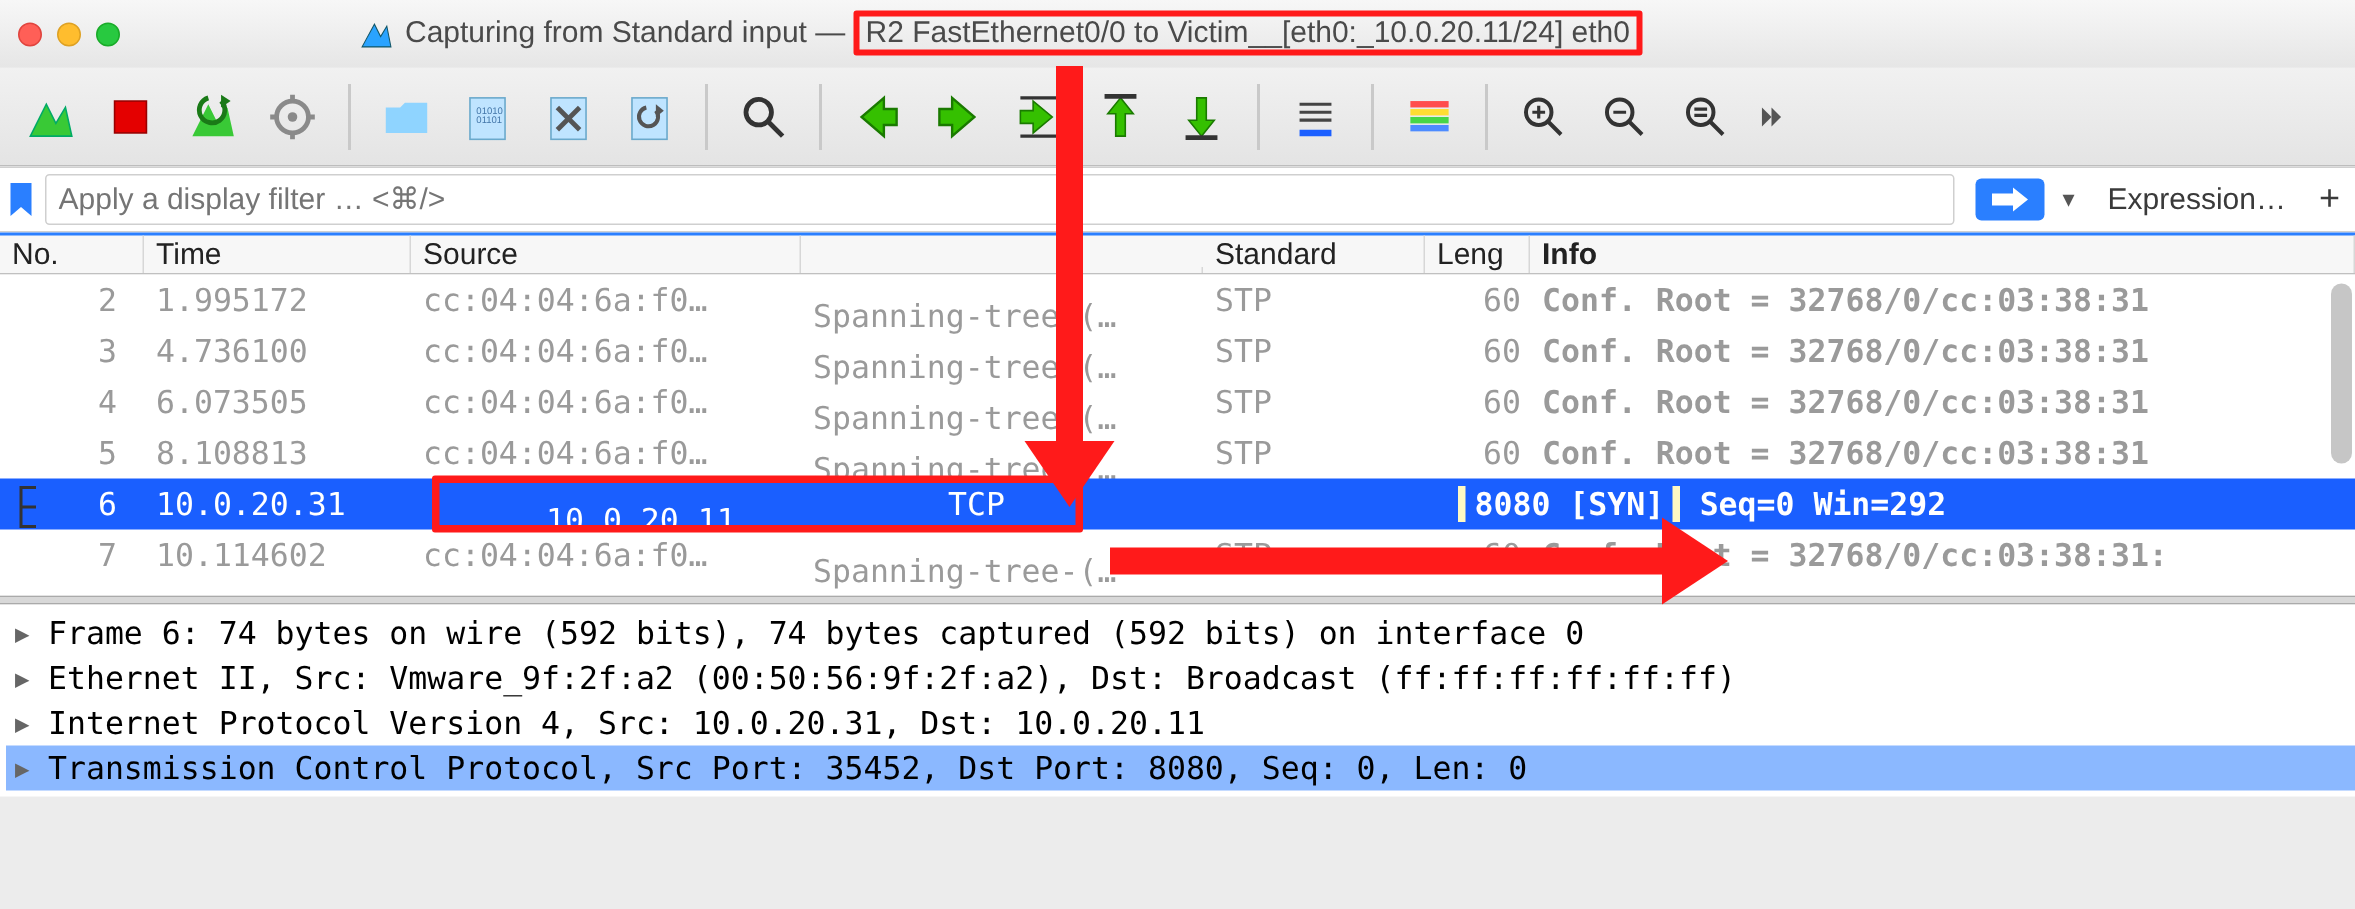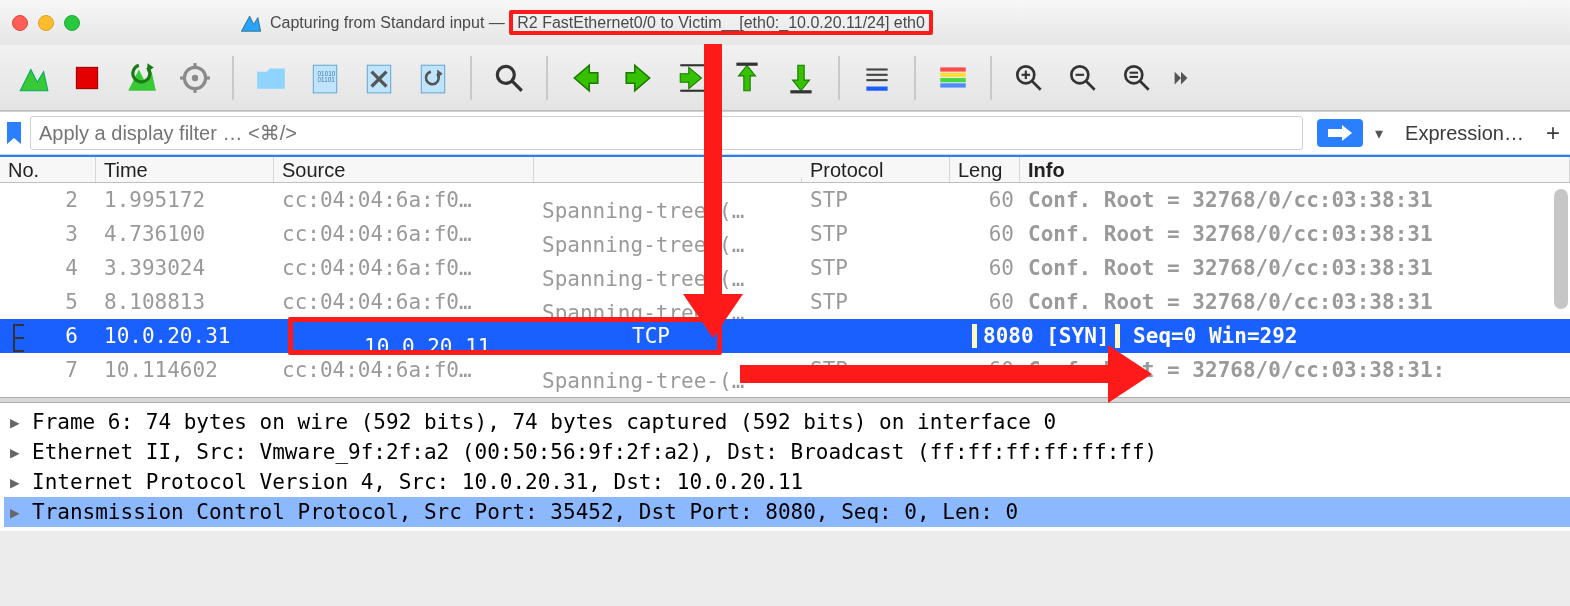--- a/index.html
+++ b/index.html
@@ -26,21 +26,21 @@
   .dot { width: 16px; height: 16px; border-radius: 50%; }
   .dot.red { background:#ff5f57; border:1px solid #e0443e;}
   .dot.yellow{ background:#ffbd2e; border:1px solid #dea123;}
   .dot.green{ background:#28c940; border:1px solid #1aab29;}
   .app-icon {
     width: 22px; height: 22px;
     margin-right: 8px;
     position: relative;
   }
   .app-icon svg { width:22px; height:22px; }
-  .title-text { color:#4a4a4a; font-size:16px; white-space: nowrap;}
+  .title-text { color:#4a4a4a; font-size:20px; white-space: nowrap;}
   .title-text .boxed {
     border: 4px solid #ff1a1a;
     padding: 0 4px;
     border-radius:2px;
   }
   
   .toolbar {
     height: 66px;
     background: linear-gradient(#f1f1f1,#e4e4e4);
     display: flex;
@@ -382,21 +382,21 @@
   <span class="dropdown-caret">▾</span>
   <span class="expression-label">Expression…</span>
   <span class="plus-label">+</span>
 </div>
 
 <div class="packet-header">
   <div class="col-no">No.</div>
   <div class="col-time">Time</div>
   <div class="col-src">Source</div>
   <div class="col-dst">Destination</div>
-  <div class="col-proto">Protocol</div>
+  <div class="col-proto">Standard</div>
   <div class="col-len">Leng</div>
   <div class="col-info">Info</div>
 </div>
 
 <div class="packet-body mono" style="height:214px; position:relative;">
   <div class="packet-row">
     <div class="col-no">2</div>
     <div class="col-time">1.995172</div>
     <div class="col-src">cc:04:04:6a:f0…</div>
     <div class="col-dst">Spanning-tree-(…</div>
@@ -408,21 +408,21 @@
     <div class="col-no">3</div>
     <div class="col-time">4.736100</div>
     <div class="col-src">cc:04:04:6a:f0…</div>
     <div class="col-dst">Spanning-tree-(…</div>
     <div class="col-proto">STP</div>
     <div class="col-len">60</div>
     <div class="col-info">Conf. Root = 32768/0/cc:03:38:31</div>
   </div>
   <div class="packet-row">
     <div class="col-no">4</div>
-    <div class="col-time">3.393024</div>
+    <div class="col-time">6.073505</div>
     <div class="col-src">cc:04:04:6a:f0…</div>
     <div class="col-dst">Spanning-tree-(…</div>
     <div class="col-proto">STP</div>
     <div class="col-len">60</div>
     <div class="col-info">Conf. Root = 32768/0/cc:03:38:31</div>
   </div>
   <div class="packet-row">
     <div class="col-no">5</div>
     <div class="col-time">8.108813</div>
     <div class="col-src">cc:04:04:6a:f0…</div>

